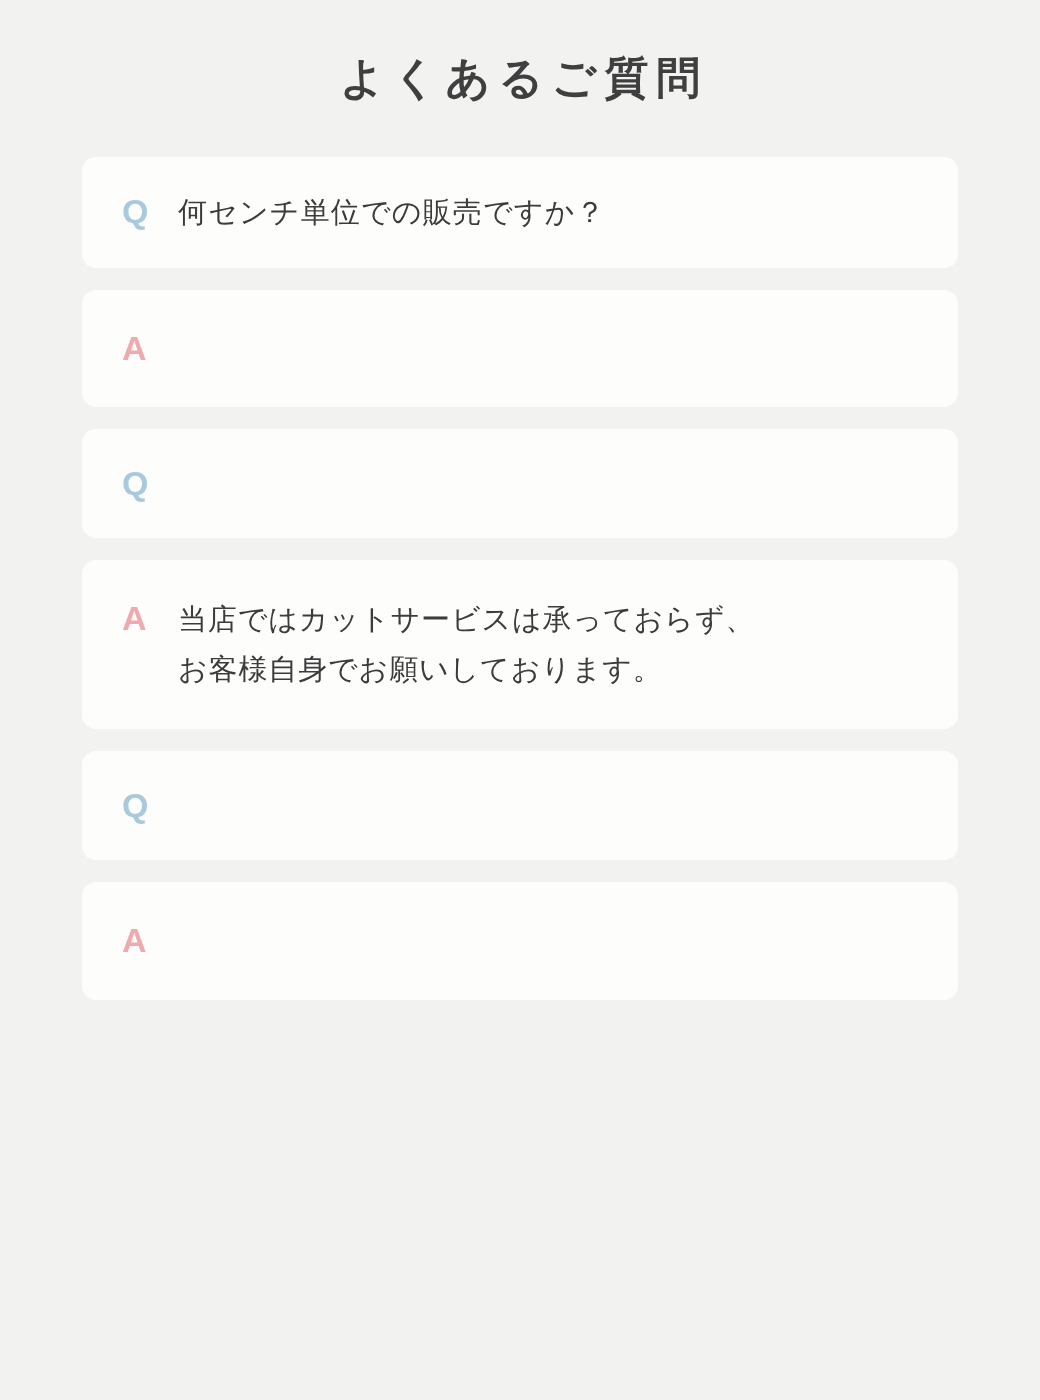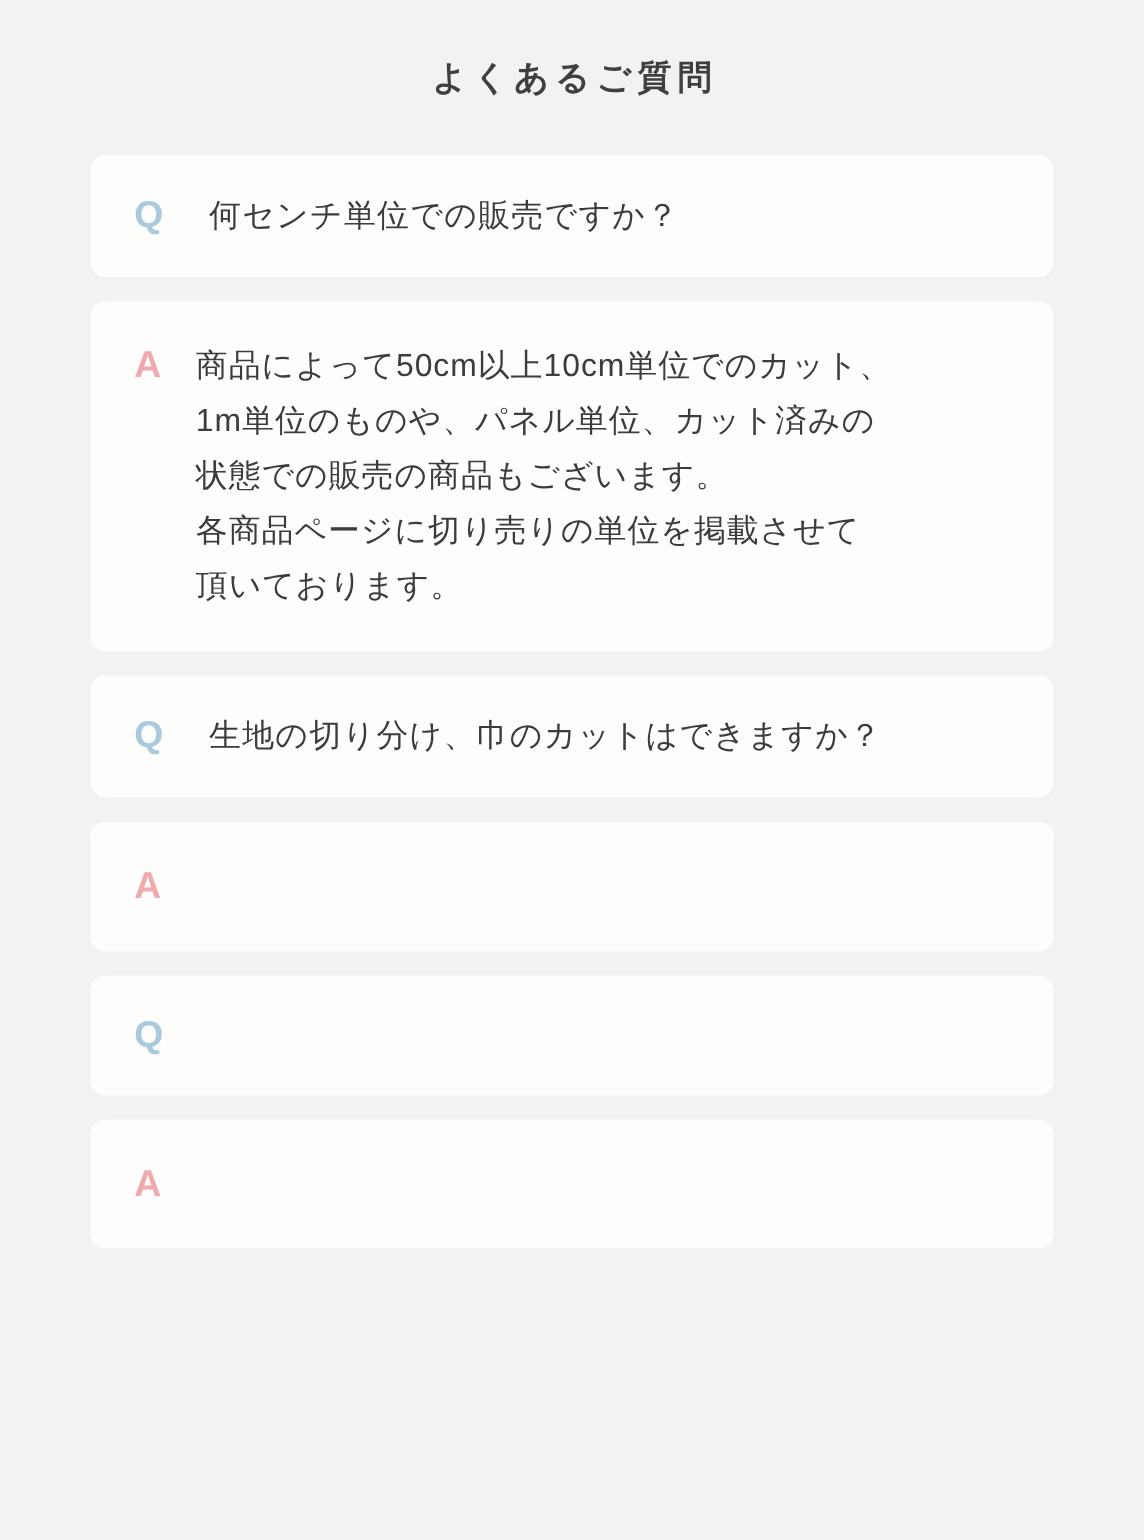--- a/index.html
+++ b/index.html
@@ -16,21 +16,21 @@
   }
   .page {
     width: 1040px;
     height: 1400px;
     box-sizing: border-box;
     position: relative;
     overflow: hidden;
   }
   .page-title {
     text-align: center;
-    font-size: 31px;
+    font-size: 44px;
     font-weight: 700;
     letter-spacing: 0.18em;
     color: #3f3f3f;
     padding-top: 52px;
     padding-left: 0.18em;
     margin: 0;
     line-height: 1.2;
   }
   .faq-list {
     margin-top: 52px;
@@ -70,53 +70,48 @@
     font-size: 29px;
     line-height: 1.72;
     letter-spacing: 0.03em;
     color: #3c3c3c;
     white-space: pre-line;
     font-weight: 500;
     padding-top: 1px;
   }
   .faq-card.question .faq-text {
     letter-spacing: 0.04em;
-    margin-left: 12px;
   }
 </style>
 </head>
 <body>
 
 <div class="page">
 
   <h1 class="page-title">よくあるご質問</h1>
 
   <div class="faq-list">
 
     <div class="faq-card question">
       <div class="marker q">Q</div>
       <div class="faq-text">何センチ単位での販売ですか？</div>
     </div>
 
     <div class="faq-card answer">
       <div class="marker a">A</div>
-      <div class="faq-text">商品によって50cm以上10cm単位でのカット、
-1m単位のものや、パネル単位、カット済みの
-状態での販売の商品もございます。
-各商品ページに切り売りの単位を掲載させて
-頂いております。</div>
     </div>
 
     <div class="faq-card question">
       <div class="marker q">Q</div>
-      <div class="faq-text">生地の切り分け、巾のカットはできますか？</div>
     </div>
 
     <div class="faq-card answer">
       <div class="marker a">A</div>
+      <div class="faq-text">当店ではカットサービスは承っておらず、
+お客様自身でお願いしております。</div>
     </div>
 
     <div class="faq-card question">
       <div class="marker q">Q</div>
     </div>
 
     <div class="faq-card answer">
       <div class="marker a">A</div>
     </div>
 

